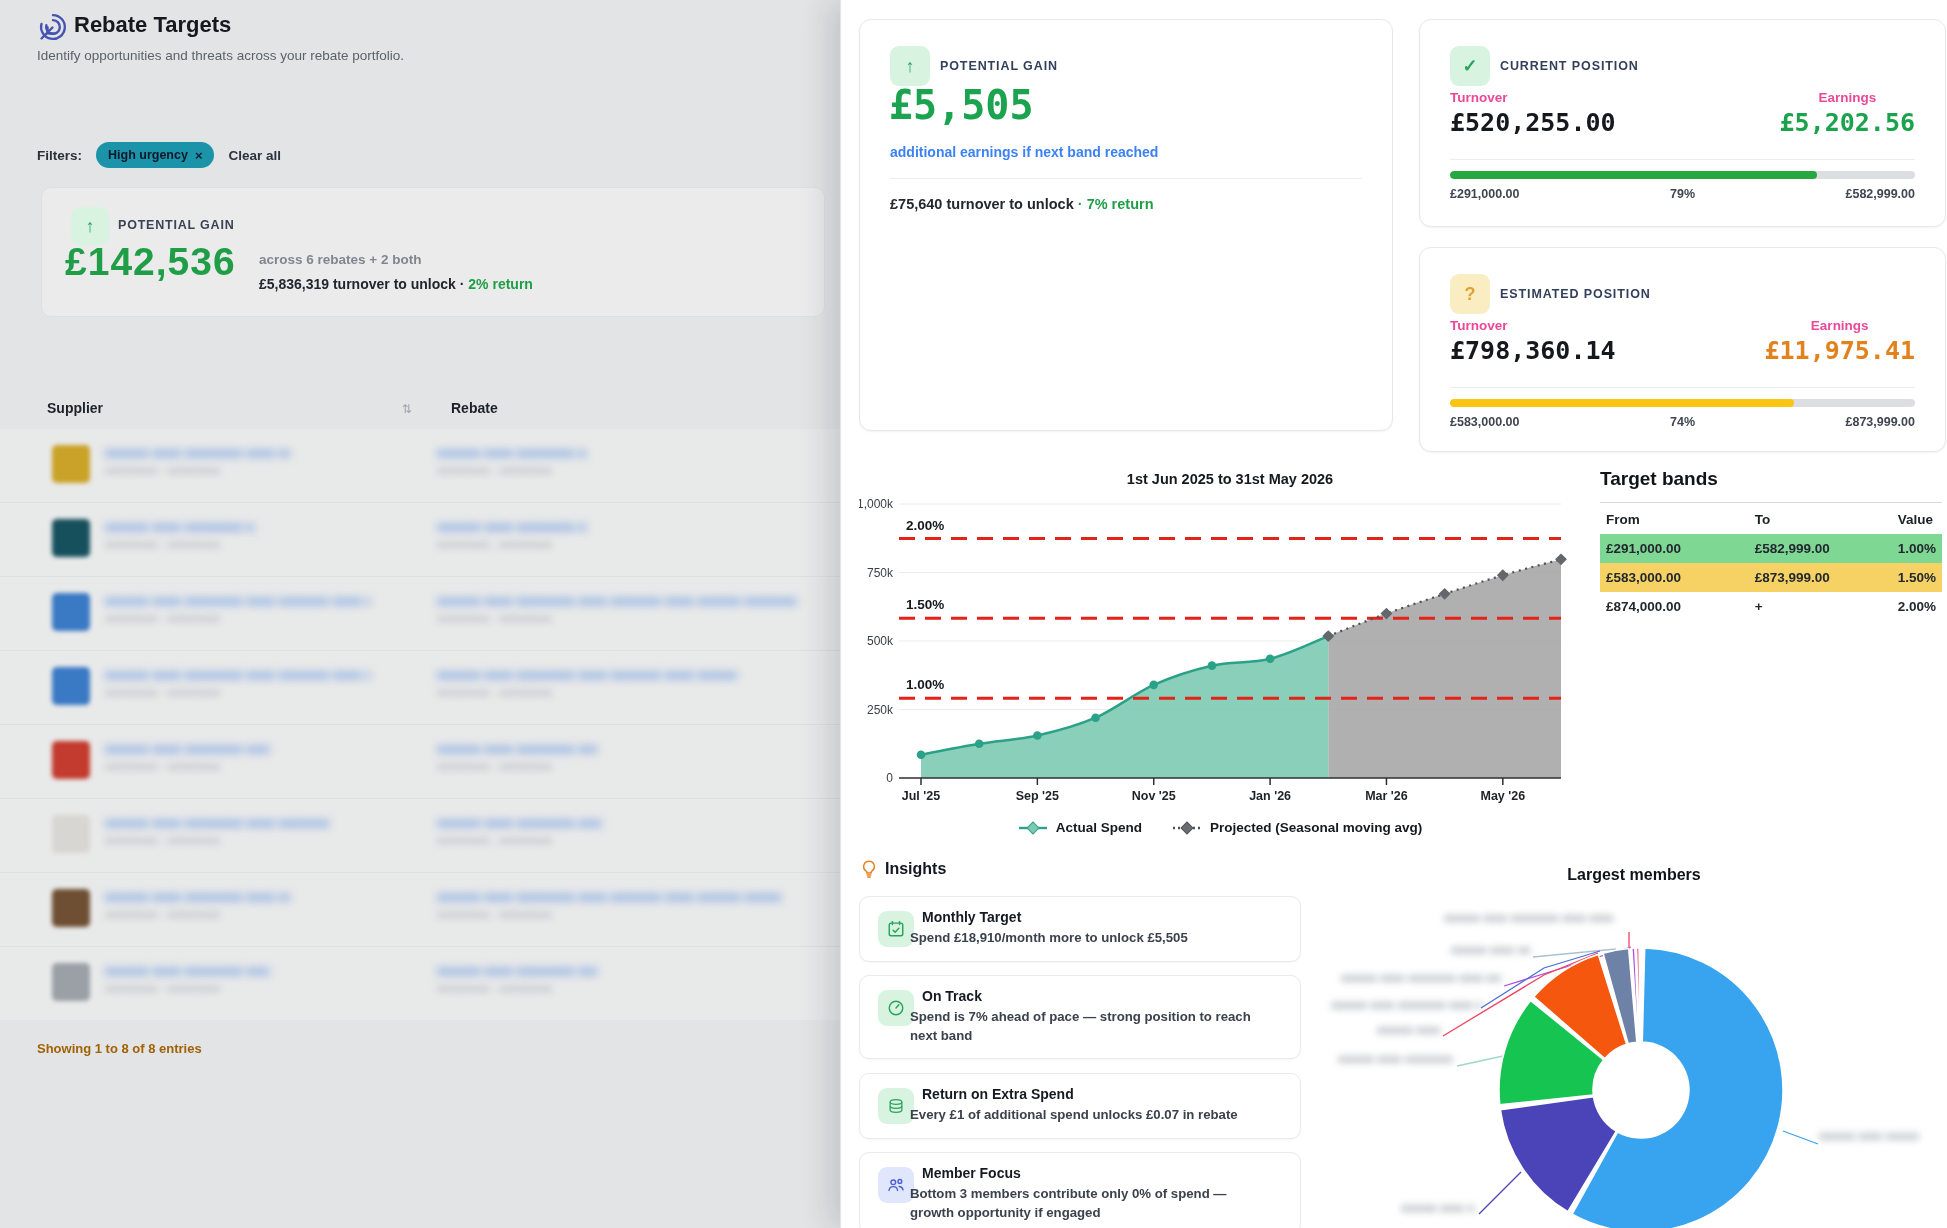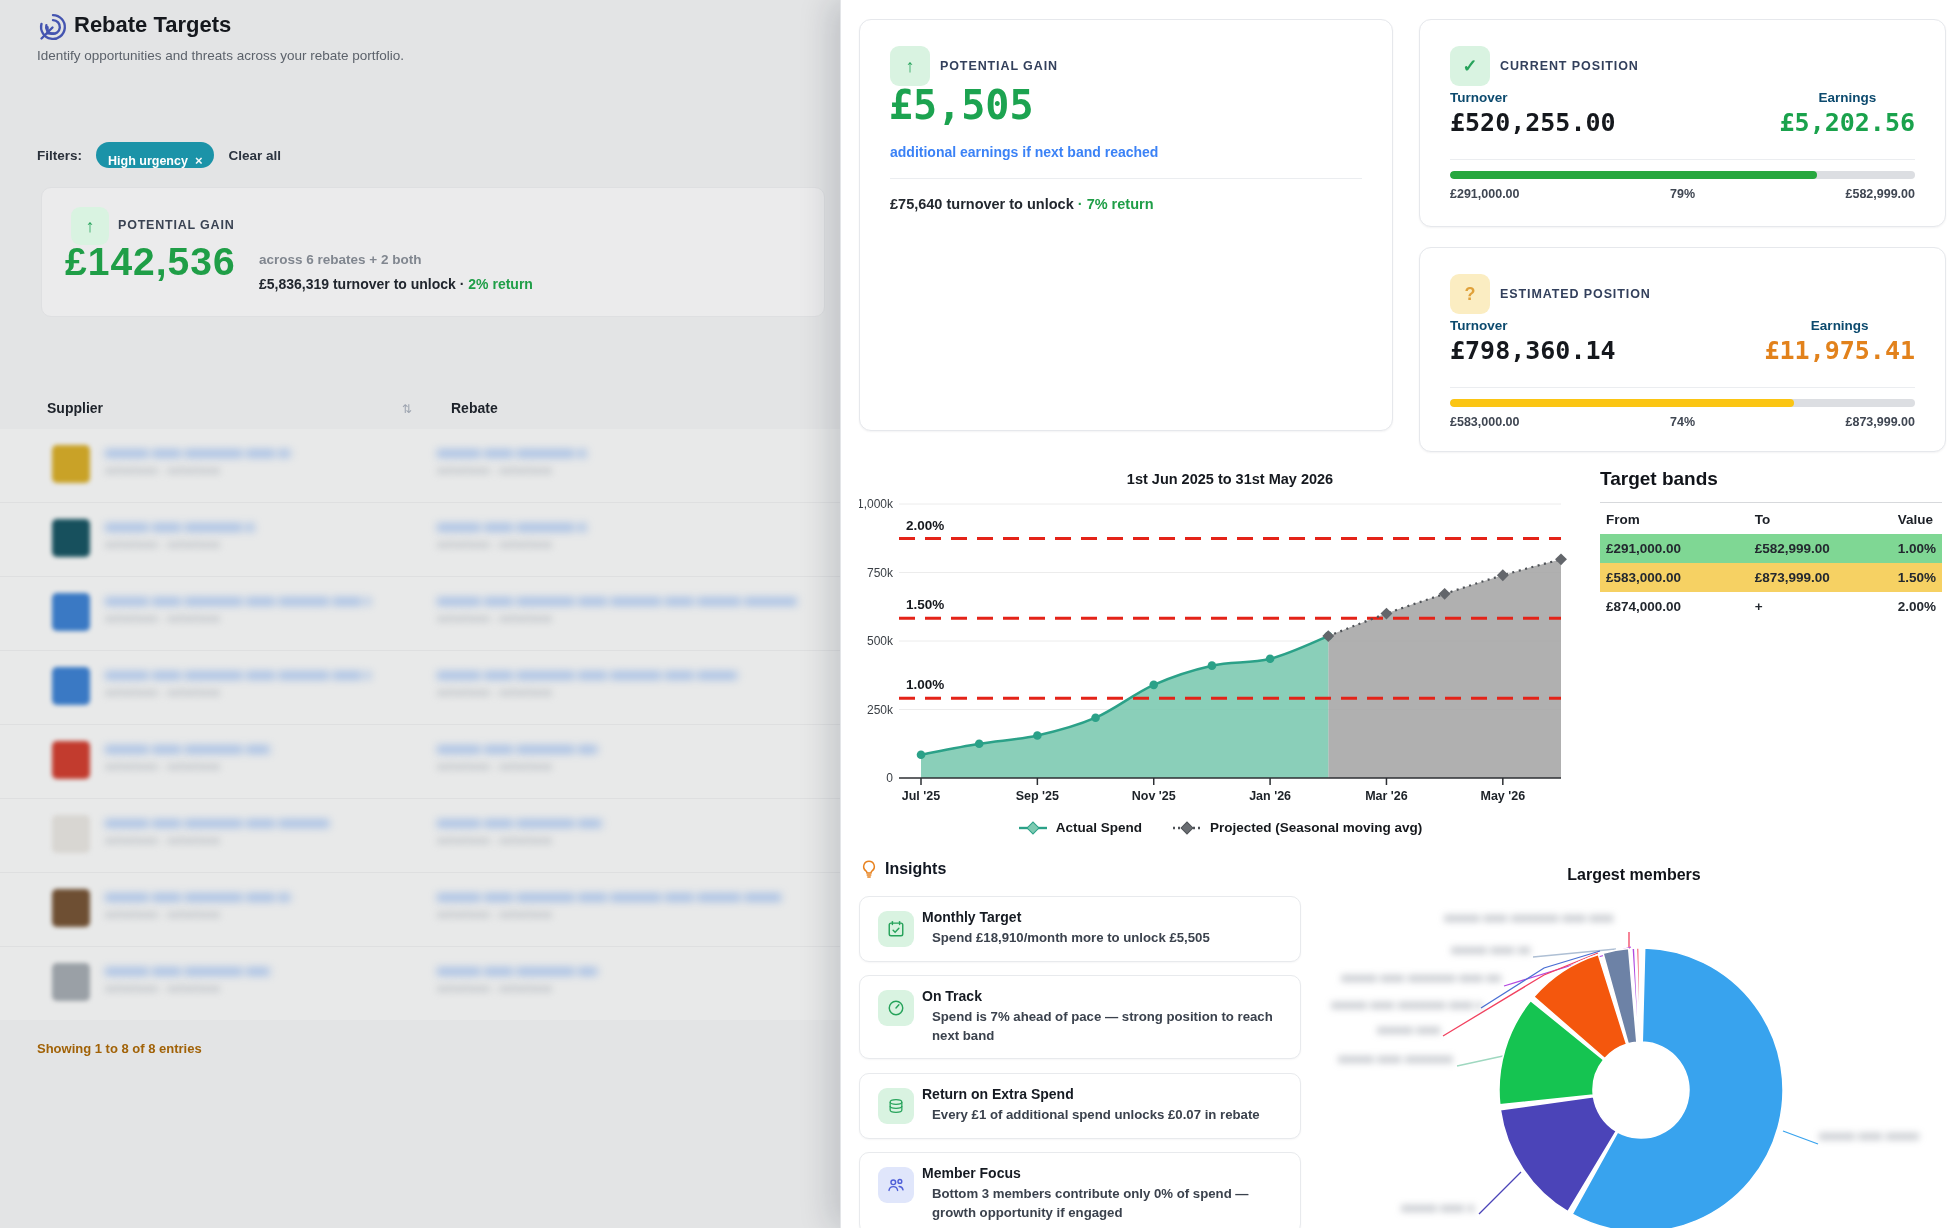--- a/index.html
+++ b/index.html
@@ -4,21 +4,21 @@
 <style>
   html,body{margin:0;padding:0;background:#e3e4e5;font-family:"Liberation Sans",sans-serif;}
   .stage{position:relative;width:1947px;height:1228px;overflow:hidden;background:#e3e4e5;}
   .abs{position:absolute;}
   
   .page-title{left:74px;top:12px;font-size:22px;font-weight:bold;color:#15181d;}
   .page-sub{left:37px;top:48px;font-size:13.5px;color:#5c626b;}
   .target-icon{left:38px;top:12px;width:30px;height:30px;}
   .filters-row{left:37px;top:142px;display:flex;align-items:center;gap:14px;}
   .filters-label{font-size:13.5px;font-weight:bold;color:#2b313b;}
-  .chip{background:#1b93a8;color:#ffffff;font-size:12.5px;font-weight:bold;border-radius:13px;height:26px;display:flex;align-items:flex-end;padding:0 12px;gap:7px;cursor:pointer;}
+  .chip{background:#1b93a8;color:#0f172a;font-size:12.5px;font-weight:bold;border-radius:13px;height:26px;display:flex;align-items:center;padding:0 12px;gap:7px;cursor:pointer;}
   .chip .x{font-size:13px;opacity:.95;}
   .clear-all{font-size:13.5px;font-weight:bold;color:#2b333f;cursor:pointer;}
   .summary-card{left:41px;top:187px;width:782px;height:128px;background:#ebebec;border:1px solid #dedfe1;border-radius:10px;}
   .icon-sq{border-radius:9px;display:flex;align-items:center;justify-content:center;font-weight:bold;}
   .mint{background:#d9f3e1;color:#27a35b;}
   .amber{background:#fbedc2;color:#e0a13a;}
   .indigo-bg{background:#e0e6fb;color:#4f5fd8;}
   .sc-icon{left:29px;top:19px;width:38px;height:38px;font-size:18px;}
   .sc-label{left:76px;top:30px;font-size:12.5px;font-weight:bold;letter-spacing:.8px;color:#3a4353;}
   .sc-amount{left:23px;top:52px;font-size:39px;font-weight:bold;color:#1f9e47;letter-spacing:1px;}
@@ -46,21 +46,21 @@
   .card{position:absolute;background:#fff;border:1px solid #e6e8ec;border-radius:12px;box-shadow:0 1px 2px rgba(16,24,40,.05);}
   .gain-card{left:18px;top:19px;width:532px;height:410px;}
   .cur-card{left:578px;top:19px;width:525px;height:206px;}
   .est-card{left:578px;top:247px;width:525px;height:203px;}
   .pc-icon{left:30px;top:26px;width:40px;height:40px;font-size:18px;}
   .pc-label{left:80px;top:39px;font-size:12.5px;font-weight:bold;letter-spacing:.9px;color:#33405c;}
   .gain-amount{left:29px;top:62px;font-family:"DejaVu Sans Mono",monospace;font-size:40px;font-weight:bold;color:#1ca350;}
   .gain-caption{left:30px;top:124px;font-size:14px;color:#3b82f6;font-weight:bold;}
   .gain-div{left:30px;top:158px;width:472px;height:1px;background:#ebedf0;}
   .gain-unlock{left:30px;top:176px;font-size:14.5px;font-weight:bold;color:#23282f;}
-  .kv-label{font-size:13.5px;color:#0c4a6e;font-weight:bold;}
+  .kv-label{font-size:13.5px;color:#ec4899;font-weight:bold;}
   .kv-value{font-family:"DejaVu Sans Mono",monospace;font-size:25px;font-weight:bold;color:#15181d;margin-top:3px;}
   .pos-left{left:30px;top:70px;}
   .pos-right{right:30px;top:70px;text-align:center;}
   .pos-div{left:30px;top:139px;width:465px;height:1px;background:#ebedf0;}
   .bar{left:30px;top:151px;width:465px;height:8px;border-radius:4px;background:#dcdee2;overflow:hidden;}
   .bar > div{height:100%;border-radius:4px;}
   .bar-green > div{background:#27a73f;}
   .bar-yellow > div{background:#fbc513;}
   .bar-labels{left:30px;top:167px;width:465px;display:flex;justify-content:space-between;font-size:12.5px;color:#3f4652;font-weight:bold;}
   .green-v{color:#1aa24c;}
@@ -76,21 +76,21 @@
   .bands-tbl{margin-top:12px;border-top:1px solid #d7d9dc;width:100%;border-collapse:collapse;}
   .bands-tbl th{text-align:left;font-size:13.5px;font-weight:bold;color:#1b1f26;padding:9px 6px 7px 6px;}
   .bands-tbl td{font-size:13.5px;font-weight:bold;color:#23282f;padding:7px 6px;}
   .row-green td{background:#7fd794;}
   .row-yellow td{background:#f6d163;}
   
   .insights-hd{left:20px;top:860px;display:flex;align-items:center;gap:8px;font-size:16px;font-weight:bold;color:#111722;}
   .insight-card{left:18px;width:440px;background:#fff;border:1px solid #e8eaed;border-radius:10px;box-shadow:0 1px 2px rgba(16,24,40,.04);}
   .ic-icon{position:absolute;left:18px;top:14px;width:36px;height:36px;border-radius:9px;display:flex;align-items:center;justify-content:center;}
   .ic-title{position:absolute;left:62px;top:12px;font-size:14px;font-weight:bold;color:#151a22;}
-  .ic-desc{position:absolute;left:72px;top:32px;width:358px;font-size:13.2px;color:#3b424d;font-weight:bold;line-height:1.42;}
+  .ic-desc{position:absolute;left:50px;top:32px;width:358px;font-size:13.2px;color:#3b424d;font-weight:bold;line-height:1.42;}
   
   .members{left:470px;top:860px;width:637px;height:368px;overflow:hidden;}
   .members-title{position:absolute;left:0;top:6px;width:646px;text-align:center;font-size:16px;font-weight:bold;color:#101319;}
   .mlabel{position:absolute;font-size:12px;color:#6e7683;filter:blur(3.5px);white-space:nowrap;overflow:hidden;height:14px;text-align:right;}
 </style>
 </head>
 <body>
 
 <div class="stage">
 

